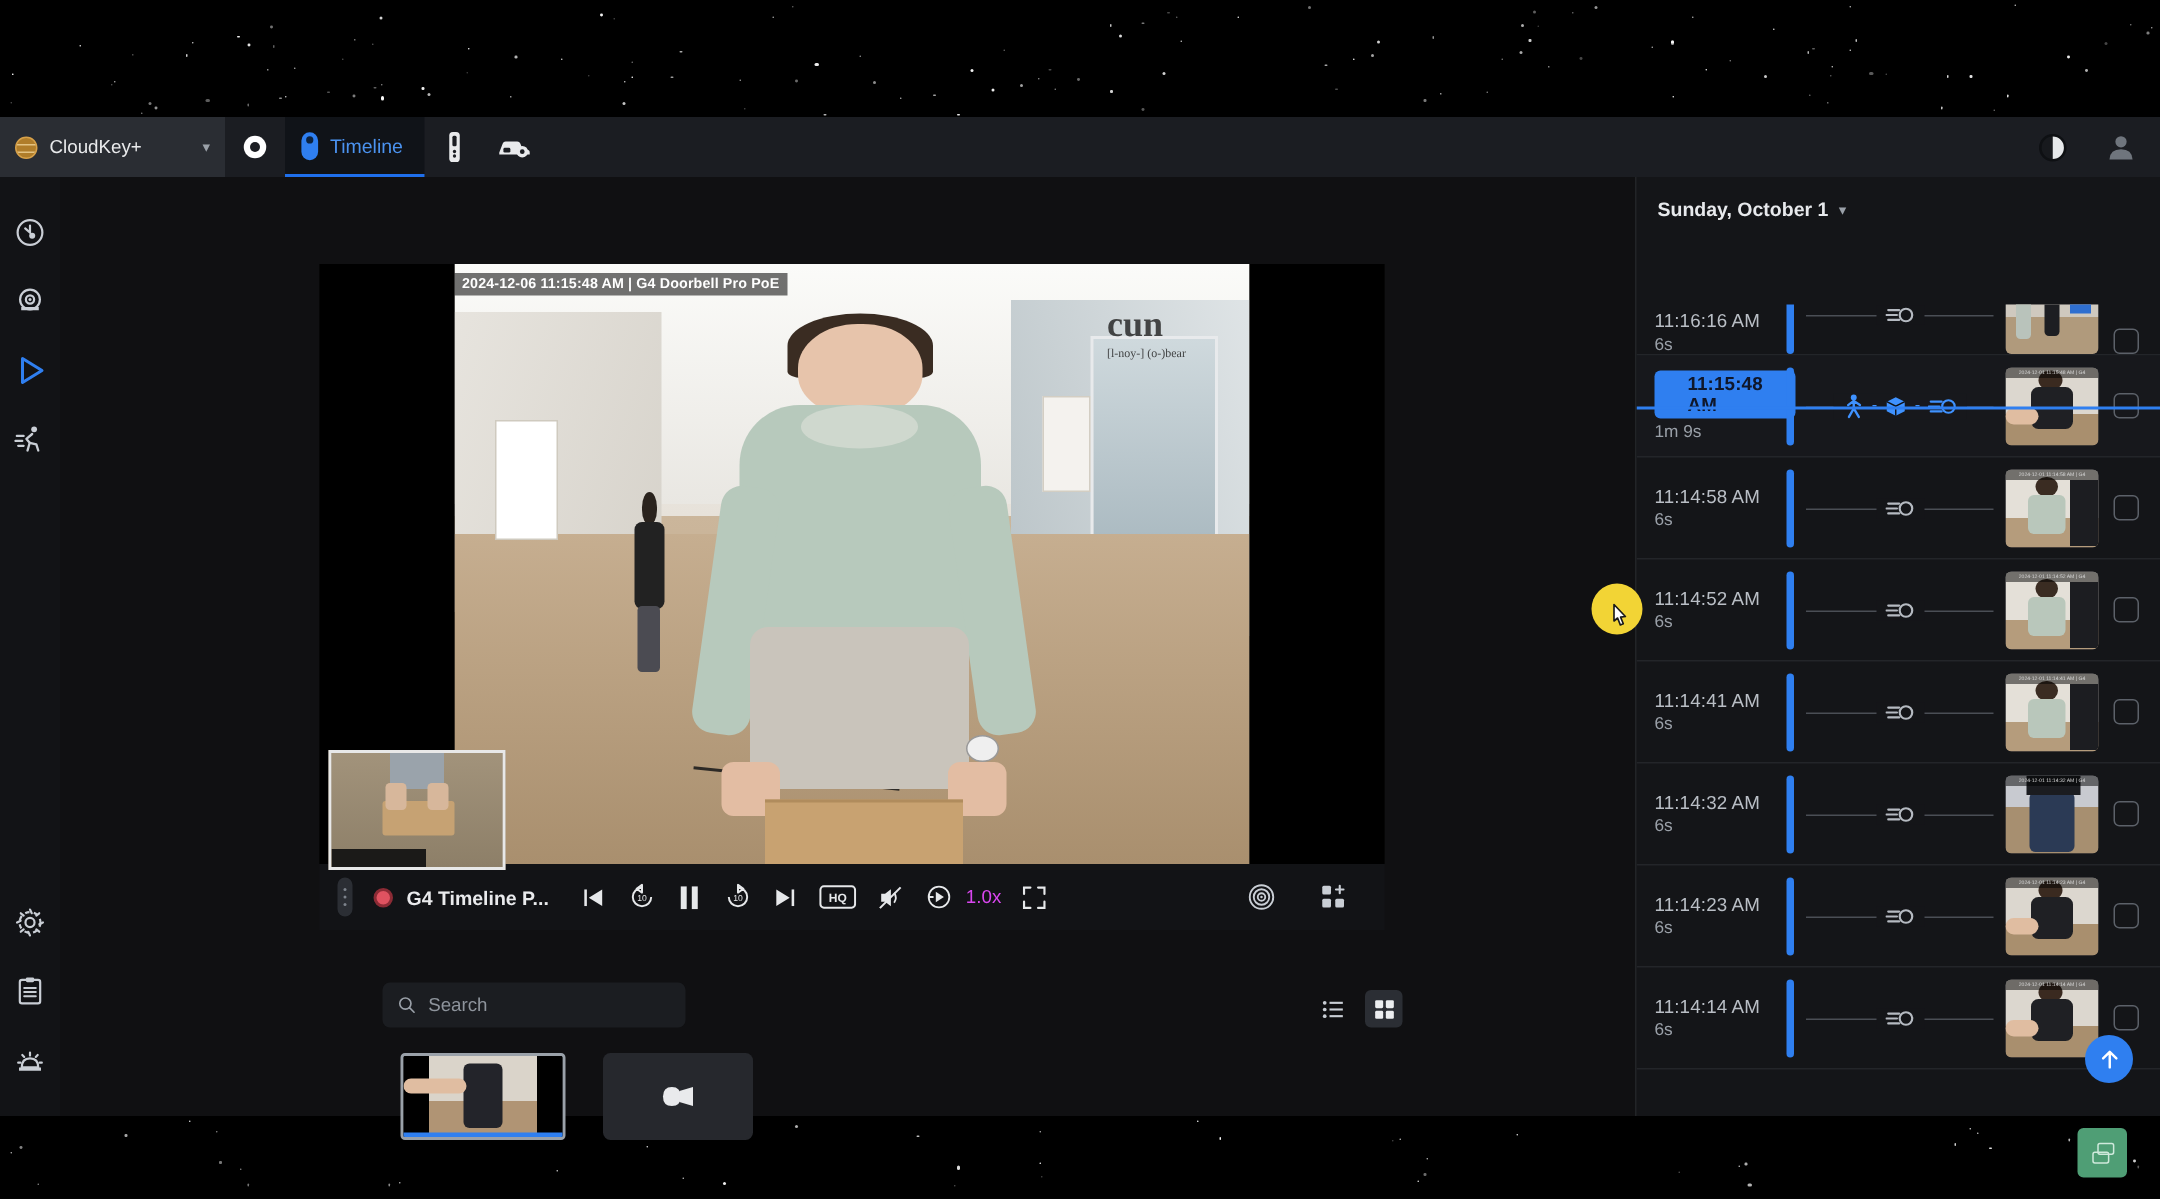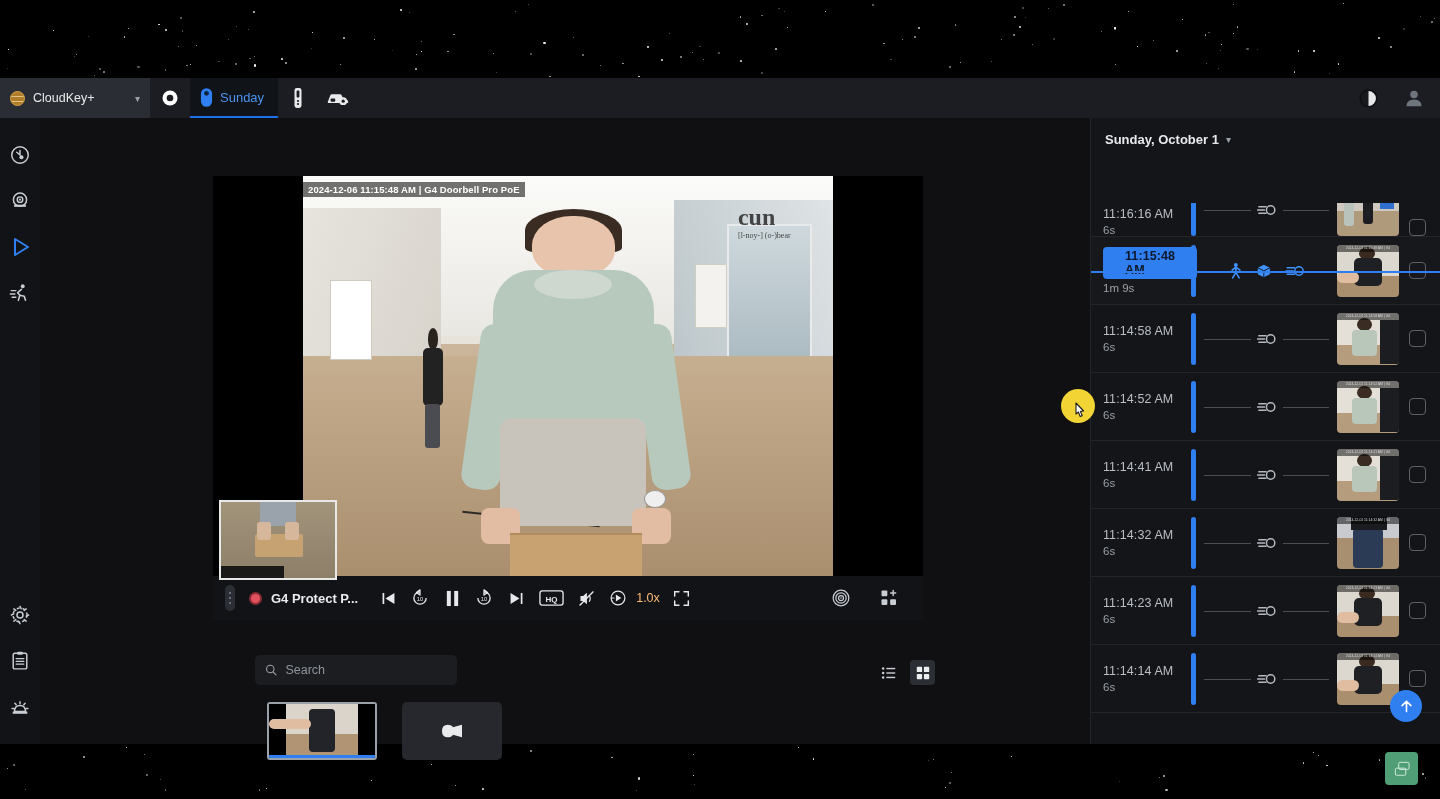--- a/index.html
+++ b/index.html
@@ -133,21 +133,21 @@
   .ctrls {
     position:absolute; left:173px; top:458px; width:710px; height:44px;
     background:#121316; display:flex; align-items:center; padding:0 12px; gap:0;
   }
   .grip { width:10px; height:26px; border-radius:5px; background:#2b2e34; margin-right:14px;
           display:flex; flex-direction:column; align-items:center; justify-content:center; gap:3px;}
   .grip i{ width:2px;height:2px;border-radius:50%;background:#7d838c;display:block;}
   .rec-dot { width:13px; height:13px; border-radius:50%; background:#e05260; border:2px solid #8c2b35; margin-right:9px; }
   .cam-name { color:#e9eaec; font-size:13px; font-weight:bold; margin-right:14px; white-space:nowrap;}
   .cbtn { width:32px; height:32px; display:flex; align-items:center; justify-content:center; }
-  .speed { color:#fdba74; font-size:12.5px; margin-left:2px; margin-right:6px; }
+  .speed { color:#d946ef; font-size:12.5px; margin-left:2px; margin-right:6px; }
   .ctrl-right { margin-left:auto; display:flex; align-items:center; gap:16px; padding-right:6px;}
 
   
   .search-row { position:absolute; left:215px; top:537px; width:680px; display:flex; align-items:flex-end; }
   .search-box {
     width:202px; height:30px; background:#1b1d21; border-radius:5px;
     display:flex; align-items:center; gap:8px; padding:0 10px;
   }
   .search-box input {
     background:transparent; border:0; outline:0; color:#d6d9dd; font-size:12.5px;
@@ -444,21 +444,21 @@
           <circle cx="12" cy="12" r="9" fill="#fff"></circle>
           <circle cx="12" cy="12" r="4" fill="#1b1d22"></circle>
         </svg>
       </div>
 
       <div class="hdr-protect">
         <svg width="13" height="21" viewBox="0 0 14 22">
           <rect x="1" y="1" width="12" height="20" rx="6" fill="#2f7ff0"></rect>
           <circle cx="7" cy="6.5" r="2.6" fill="#0d2340"></circle>
         </svg>
-        <span class="lbl">Sunday</span>
+        <span class="lbl">Timeline</span>
       </div>
 
       <div class="hdr-btn">
         <svg width="14" height="22" viewBox="0 0 14 22">
           <rect x="3.5" y="1" width="7" height="20" rx="2.4" fill="#e9eaec"></rect>
           <rect x="5.6" y="3.5" width="2.8" height="7" rx="1" fill="#1b1d22"></rect>
           <circle cx="7" cy="14" r="1.1" fill="#1b1d22"></circle>
           <circle cx="7" cy="17" r="1.1" fill="#1b1d22"></circle>
         </svg>
       </div>
@@ -593,21 +593,21 @@
           </div>
         </div>
 
         <div class="ctrls">
           <div class="grip">
               <i></i>
               <i></i>
               <i></i>
             </div>
           <div class="rec-dot"></div>
-          <div class="cam-name">G4 Protect P...</div>
+          <div class="cam-name">G4 Timeline P...</div>
 
           <div class="cbtn">
             <svg width="17" height="17" viewBox="0 0 20 20">
               <rect x="3" y="3.5" width="2" height="13" fill="#e6e8ea"></rect>
               <path d="M17 3.5 L17 16.5 L6.5 10 Z" fill="#e6e8ea"></path>
             </svg>
           </div>
           <div class="cbtn">
             <svg width="18" height="18" viewBox="0 0 22 22">
               <path d="M18.5 11 A7.5 7.5 0 1 1 11 3.5 L11 1 L6.6 4.3 L11 7.4 L11 3.5" fill="none" stroke="#e6e8ea" stroke-width="1.6" stroke-linejoin="round"></path>

